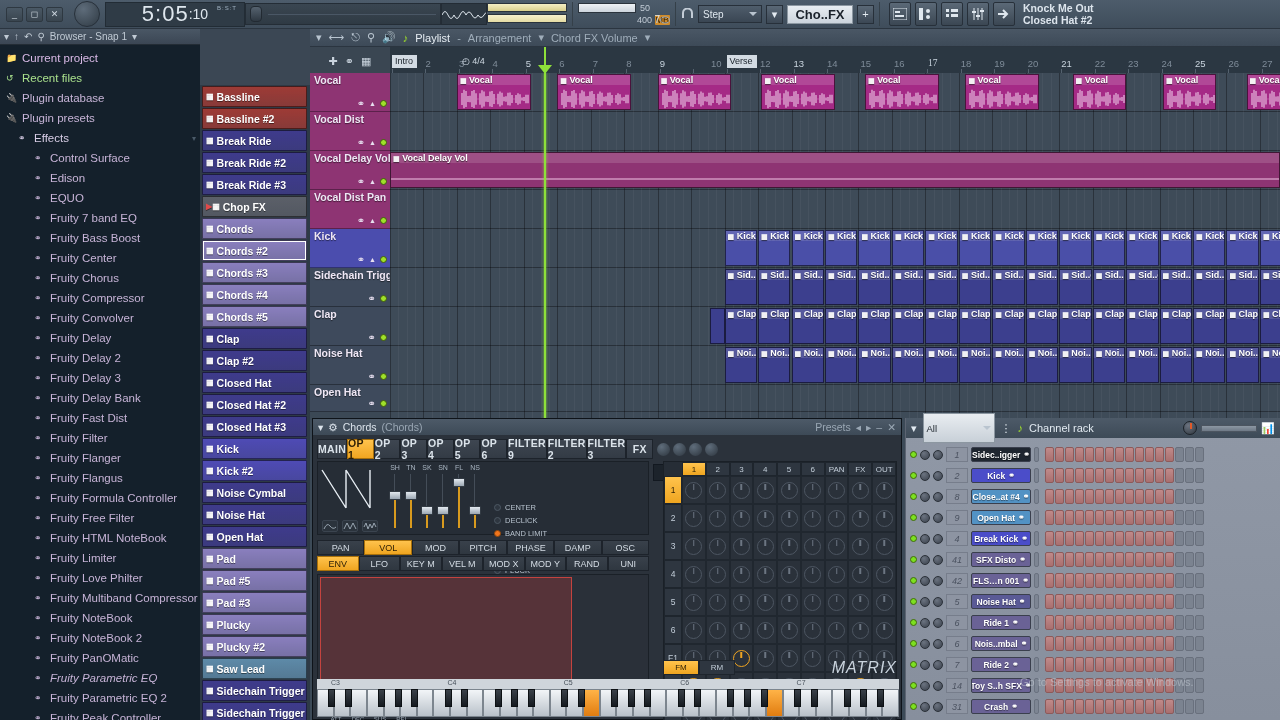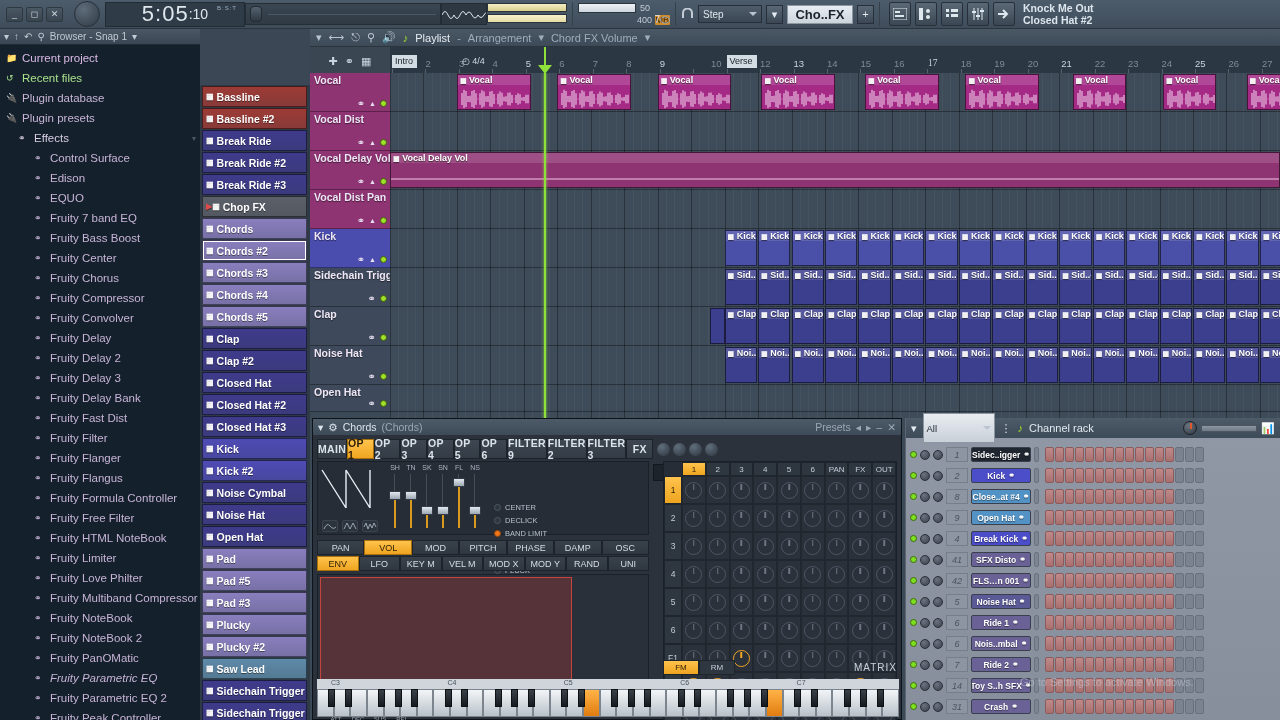--- a/index.html
+++ b/index.html
@@ -1759,21 +1759,21 @@
               <div class="mknob">
                 <i></i>
               </div>
             </div>
           </div>
         </div>
       <div style="position:absolute;right:4px;bottom:44px;width:234px;height:15px;display:flex;align-items:center;gap:0;">
         <div class="mh on" style="flex:0 0 36px;height:15px;">FM</div>
         <div class="mh" style="flex:0 0 36px;height:15px;">RM</div>
         <div style="flex:1"></div>
-        <div style="font-size:10px;color:#c9d3dd;letter-spacing:1px;">MATRIX</div>
+        <div style="font-size:16px;font-style:italic;color:#c9d3dd;letter-spacing:1px;">MATRIX</div>
       </div>
 
       <div class="keyboard" id="keyboard">
           <div class="wkey" style="left: 0px; width: 16.6286px;"></div>
           <div class="wkey" style="left: 16.6286px; width: 16.6286px;"></div>
           <div class="wkey" style="left: 33.2571px; width: 16.6286px;"></div>
           <div class="wkey" style="left: 49.8857px; width: 16.6286px;"></div>
           <div class="wkey" style="left: 66.5143px; width: 16.6286px;"></div>
           <div class="wkey" style="left: 83.1429px; width: 16.6286px;"></div>
           <div class="wkey" style="left: 99.7714px; width: 16.6286px;"></div>

